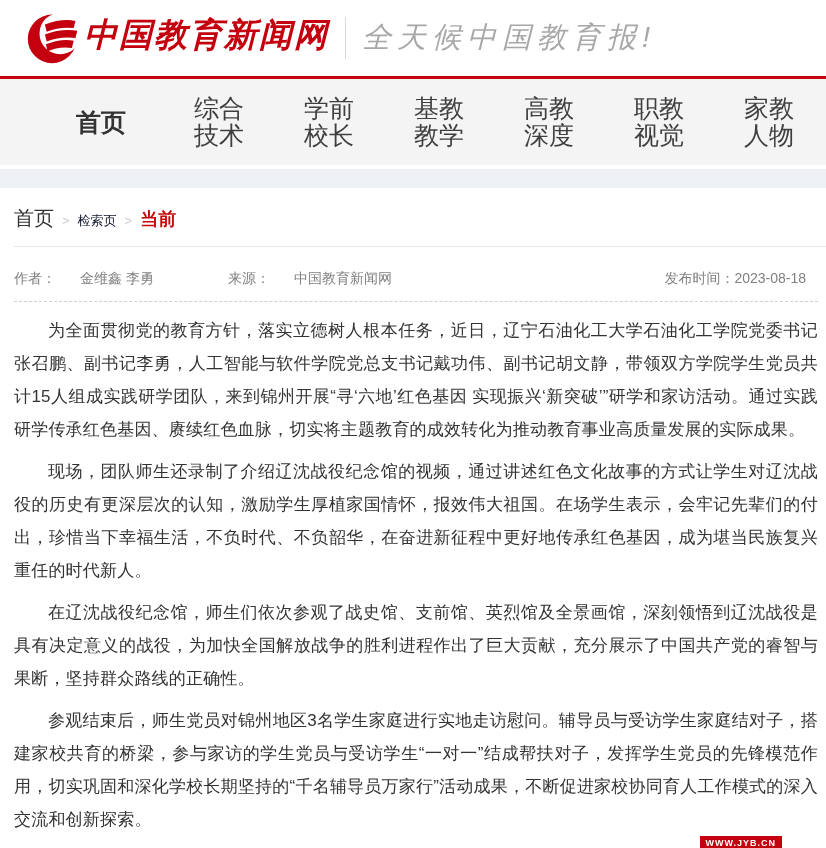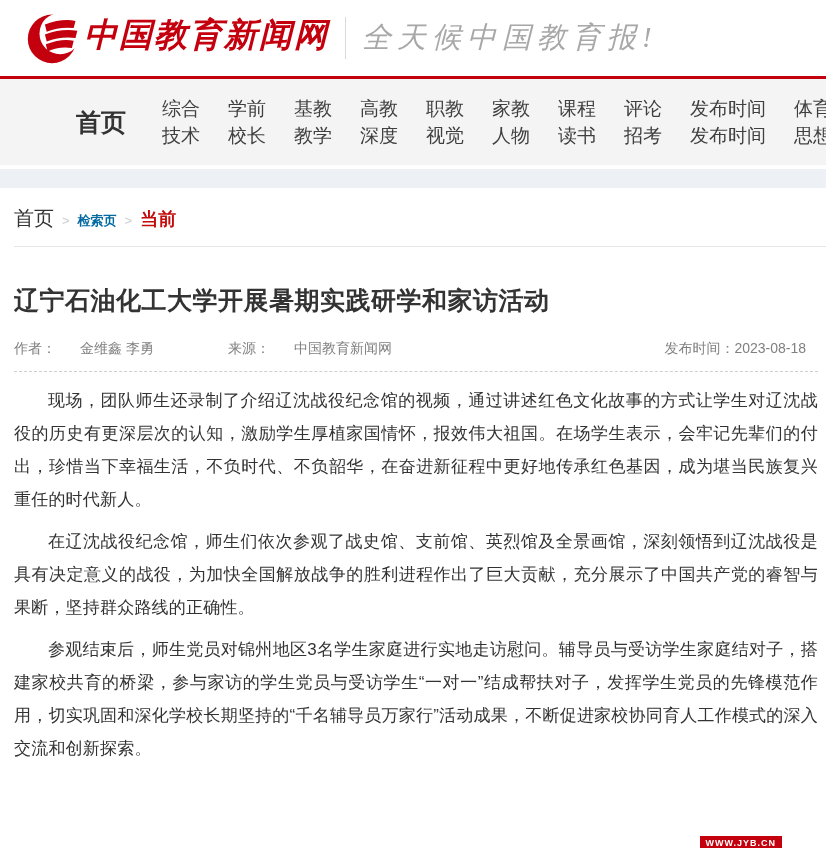--- a/index.html
+++ b/index.html
@@ -17,39 +17,39 @@
     font-weight:bold;font-style:italic;font-size:33px;letter-spacing:2px;margin-left:2px;padding:0 4px 6px 0;
     white-space:nowrap;
   }
   .jyb-badge{
     position:absolute;right:44px;bottom:-2px;background:#c5000e;color:#fff;
     font-family:"Liberation Sans",sans-serif;font-style:normal;font-weight:bold;
     font-size:9px;letter-spacing:1px;padding:2px 6px;line-height:10px;
   }
   .header-divider{width:1px;height:42px;background:#d9d9d9;margin:0 16px 0 12px;}
   .tagline{
-    color:#a8a8a8;font-family:Liberation Serif, serif;font-style:italic;
+    color:#a8a8a8;font-family:Liberation Sans, sans-serif;font-style:italic;
     font-size:29px;letter-spacing:6px;white-space:nowrap;
   }
   
   .red-line{height:3px;background:#c5000e;}
   
   .nav-band{height:86px;background:#f4f4f4;display:flex;align-items:center;padding-left:76px;box-sizing:border-box;}
   .nav-home{font-size:25px;font-weight:bold;color:#333;text-decoration:none;cursor:pointer;white-space:nowrap;}
   .nav-divider{width:1px;height:48px;background:#dcdcdc;margin:0 20px 0 16px;}
   .nav-cols{display:flex;align-items:center;}
   .nav-col{display:flex;flex-direction:column;gap:6px;margin-right:28px;}
-  .nav-link{font-size:19px;color:#3f3f3f;line-height:21px;text-decoration:none;cursor:pointer;white-space:nowrap;}
+  .nav-link{font-size:25px;color:#3f3f3f;line-height:21px;text-decoration:none;cursor:pointer;white-space:nowrap;margin-left:32px;}
   
   .sub-bar{height:19px;background:#edf1f6;margin-top:4px;}
   
   .breadcrumb{display:flex;align-items:baseline;gap:8px;padding:17px 14px 12px;}
   .bc-home{font-size:20px;color:#333;text-decoration:none;cursor:pointer;}
   .bc-sep{color:#ccc;font-size:13px;}
-  .bc-item{font-size:13px;color:#0369a1;text-decoration:none;cursor:pointer;font-weight:bold;}
+  .bc-item{font-size:13px;color:#0f172a;text-decoration:none;cursor:pointer;}
   .bc-current{font-size:18px;color:#c30d0d;font-weight:bold;}
   .bc-rule{border:0;border-top:1px solid #e7e7e7;margin:2px 0 0 14px;}
   
   .article{padding:0 8px 0 14px;}
   .article-title{font-size:25px;font-weight:bold;color:#333;margin:37px 0 0;letter-spacing:0.5px;}
   .article-meta{display:flex;align-items:center;color:#808080;font-size:14px;margin-top:23px;padding-bottom:13px;border-bottom:1px dashed #cfcfcf;gap:24px;}
   .meta-gap{width:26px;}
   .meta-right{margin-left:auto;padding-right:12px;}
   .article-body{margin-top:12px;}
   .article-body p{
@@ -132,31 +132,31 @@
 <div class="breadcrumb">
   <a class="bc-home">首页</a>
   <span class="bc-sep">&gt;</span>
   <a class="bc-item">检索页</a>
   <span class="bc-sep">&gt;</span>
   <span class="bc-current">当前</span>
 </div>
 <hr class="bc-rule">
 
 <div class="article">
-  <h1 class="article-title">辽宁石油化工大学开展暑期实践研学和家访活动</h1>
 
   <div class="article-meta">
     <span>作者：</span>
     <span>金维鑫 李勇</span>
     <span class="meta-gap"></span>
     <span>来源：</span>
     <span>中国教育新闻网</span>
     <span class="meta-right">
       <span>发布时间：</span><span>2023-08-18</span>
     </span>
   </div>
 
   <div class="article-body">
+    <p>为全面贯彻党的教育方针，落实立德树人根本任务，近日，辽宁石油化工大学石油化工学院党委书记张召鹏、副书记李勇，人工智能与软件学院党总支书记戴功伟、副书记胡文静，带领双方学院学生党员共计15人组成实践研学团队，来到锦州开展“寻‘六地’红色基因 实现振兴‘新突破’”研学和家访活动。通过实践研学传承红色基因、赓续红色血脉，切实将主题教育的成效转化为推动教育事业高质量发展的实际成果。</p>
     <p>现场，团队师生还录制了介绍辽沈战役纪念馆的视频，通过讲述红色文化故事的方式让学生对辽沈战役的历史有更深层次的认知，激励学生厚植家国情怀，报效伟大祖国。在场学生表示，会牢记先辈们的付出，珍惜当下幸福生活，不负时代、不负韶华，在奋进新征程中更好地传承红色基因，成为堪当民族复兴重任的时代新人。</p>
     <p>在辽沈战役纪念馆，师生们依次参观了战史馆、支前馆、英烈馆及全景画馆，深刻领悟到辽沈战役是具有决定意义的战役，为加快全国解放战争的胜利进程作出了巨大贡献，充分展示了中国共产党的睿智与果断，坚持群众路线的正确性。</p>
     <p>参观结束后，师生党员对锦州地区3名学生家庭进行实地走访慰问。辅导员与受访学生家庭结对子，搭建家校共育的桥梁，参与家访的学生党员与受访学生“一对一”结成帮扶对子，发挥学生党员的先锋模范作用，切实巩固和深化学校长期坚持的“千名辅导员万家行”活动成果，不断促进家校协同育人工作模式的深入交流和创新探索。</p>
   </div>
 </div>
 
 </body></html>

